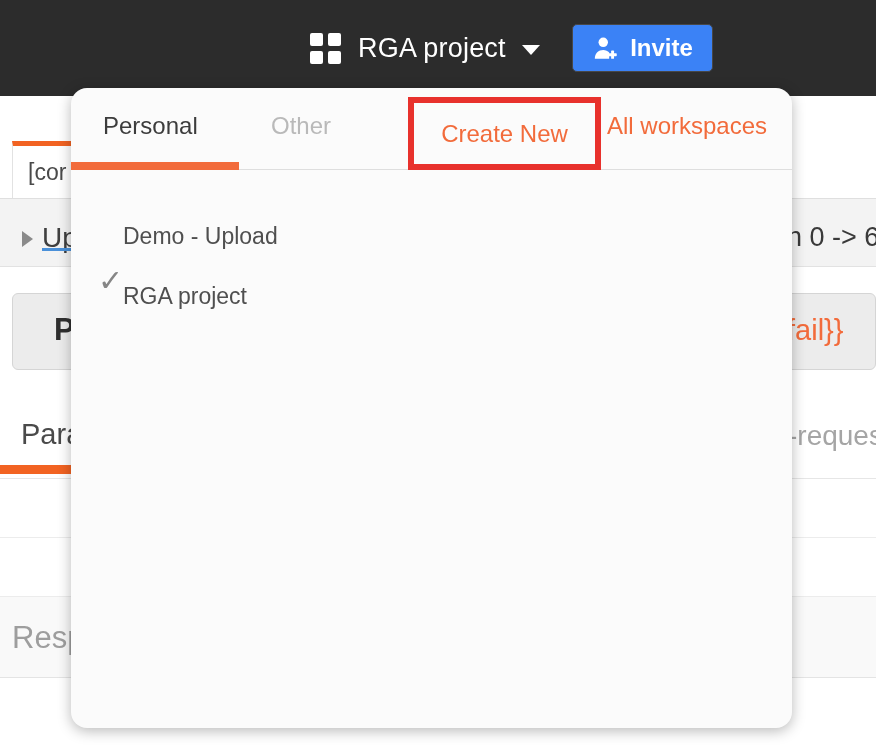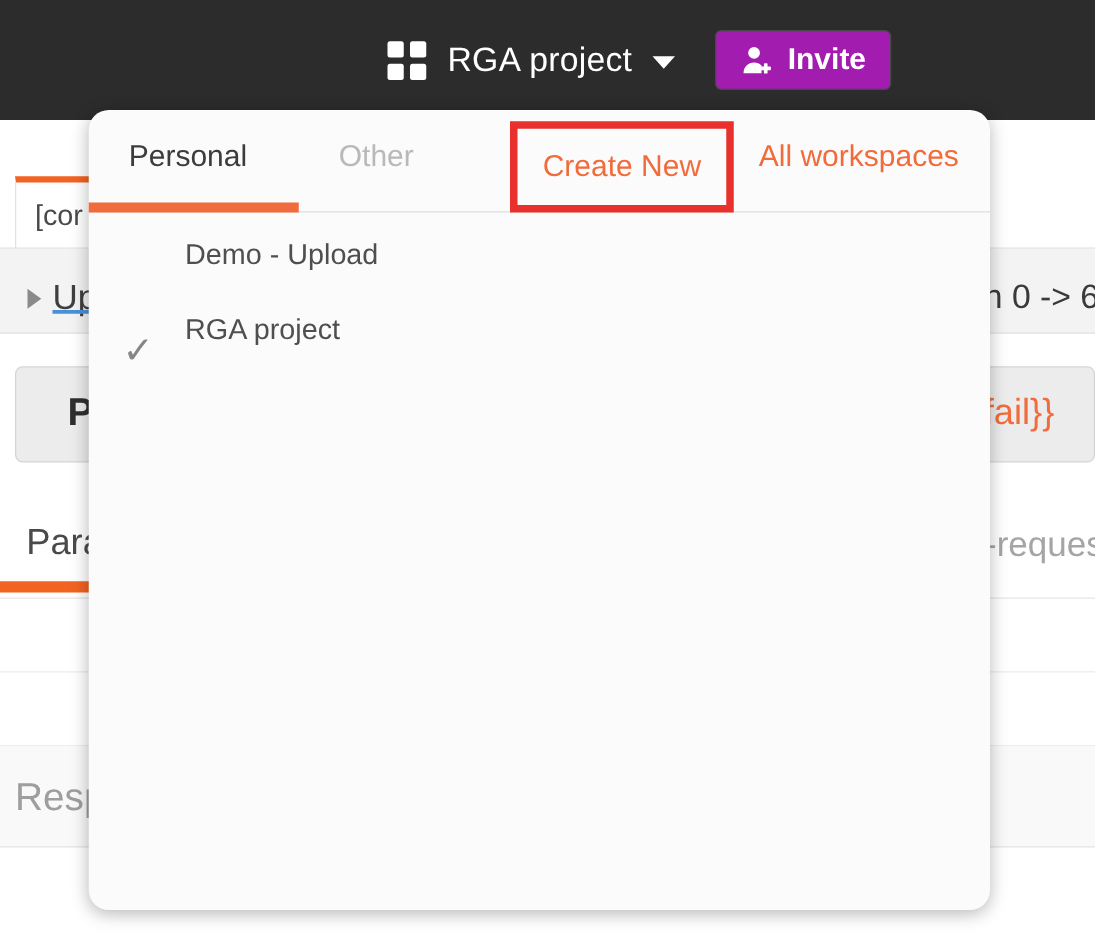--- a/index.html
+++ b/index.html
@@ -13,21 +13,21 @@
 
   
   .topbar { left:0; top:0; width:876px; height:96px; background:#2c2c2c; z-index:1; }
   .grid-icon { left:310px; top:33px; width:31px; height:31px;
     display:grid; grid-template-columns:13px 13px; grid-template-rows:13px 13px; gap:5px; cursor:pointer; }
   .grid-icon span { background:#ffffff; border-radius:2px; }
   .ws-trigger { left:358px; top:28px; height:40px; display:flex; align-items:center; gap:16px; cursor:pointer; }
   .ws-name { color:#ffffff; font-size:27px; font-weight:500; letter-spacing:.2px; }
   .caret-down { width:0; height:0; border-left:9px solid transparent; border-right:9px solid transparent;
     border-top:10px solid #ffffff; margin-top:3px; }
-  .invite-btn { left:572px; top:24px; width:141px; height:48px; background:#a21caf; border:1px solid #474747;
+  .invite-btn { left:572px; top:24px; width:141px; height:48px; background:#3b82f6; border:1px solid #474747;
     border-radius:5px; display:flex; align-items:center; justify-content:center; gap:11px; cursor:pointer; }
   .invite-label { color:#ffffff; font-size:24px; font-weight:700; }
 
   
   .page { left:0; top:96px; width:876px; height:650px; background:#ffffff; z-index:0; }
   .tabstrip-line { left:0; top:102px; width:876px; height:1px; background:#dfdfdf; }
   .request-tab { left:12px; top:45px; width:160px; height:58px; background:#ffffff;
     border-top:5px solid #f26322; border-left:1px solid #e2e2e2; display:flex; align-items:center; cursor:pointer; }
   .request-tab-label { color:#4a4a4a; font-size:23px; padding-left:15px; }
   .collection-row { left:0; top:103px; width:876px; height:68px; background:#f3f3f3; border-bottom:1px solid #e2e2e2; }
@@ -50,26 +50,26 @@
   .response-row { left:0; top:501px; width:876px; height:81px; background:#f9f9f9; border-bottom:1px solid #e4e4e4; }
   .response-heading { left:12px; top:524px; color:#9e9e9e; font-size:31px; }
 
   
   .dropdown { left:71px; top:88px; width:721px; height:640px; background:#fbfbfb; border-radius:16px;
     box-shadow:0 3px 14px rgba(0,0,0,.28); z-index:10; }
   .dd-header { left:0; top:0; width:721px; height:82px; border-bottom:1px solid #dedede; }
   .dd-tab-personal { left:32px; top:24px; color:#3c3c3c; font-size:24px; cursor:pointer; }
   .dd-personal-underline { left:0; top:74px; width:168px; height:8px; background:#f26b3b; }
   .dd-tab-team { left:200px; top:24px; color:#b9b9b9; font-size:24px; cursor:pointer; }
-  .dd-create-new { left:337px; top:9px; width:179px; height:73px; border:6px solid #e8312c;
+  .dd-create-new { left:337px; top:9px; width:193px; height:73px; border:6px solid #e8312c;
     display:flex; align-items:center; justify-content:center; }
   .dd-create-new-label { color:#f26b3b; font-size:24px; cursor:pointer; }
   .dd-all-workspaces { left:536px; top:24px; color:#f26b3b; font-size:24px; cursor:pointer; white-space:nowrap; }
   .dd-items { left:0; top:102px; width:721px; }
-  .dd-item { position:relative; height:60px; display:flex; align-items:flex-start; padding-left:77px;
+  .dd-item { position:relative; height:60px; display:flex; align-items:flex-end; padding-left:52px;
     color:#4f4f4f; font-size:23px; cursor:pointer; }
   .dd-check { position:absolute; left:27px; top:13px; color:#868686; font-size:30px; font-weight:700; }
 </style>
 </head>
 <body>
 
 <div class="abs page">
 
   <div class="abs request-tab">
     <span class="request-tab-label">[cor</span>

